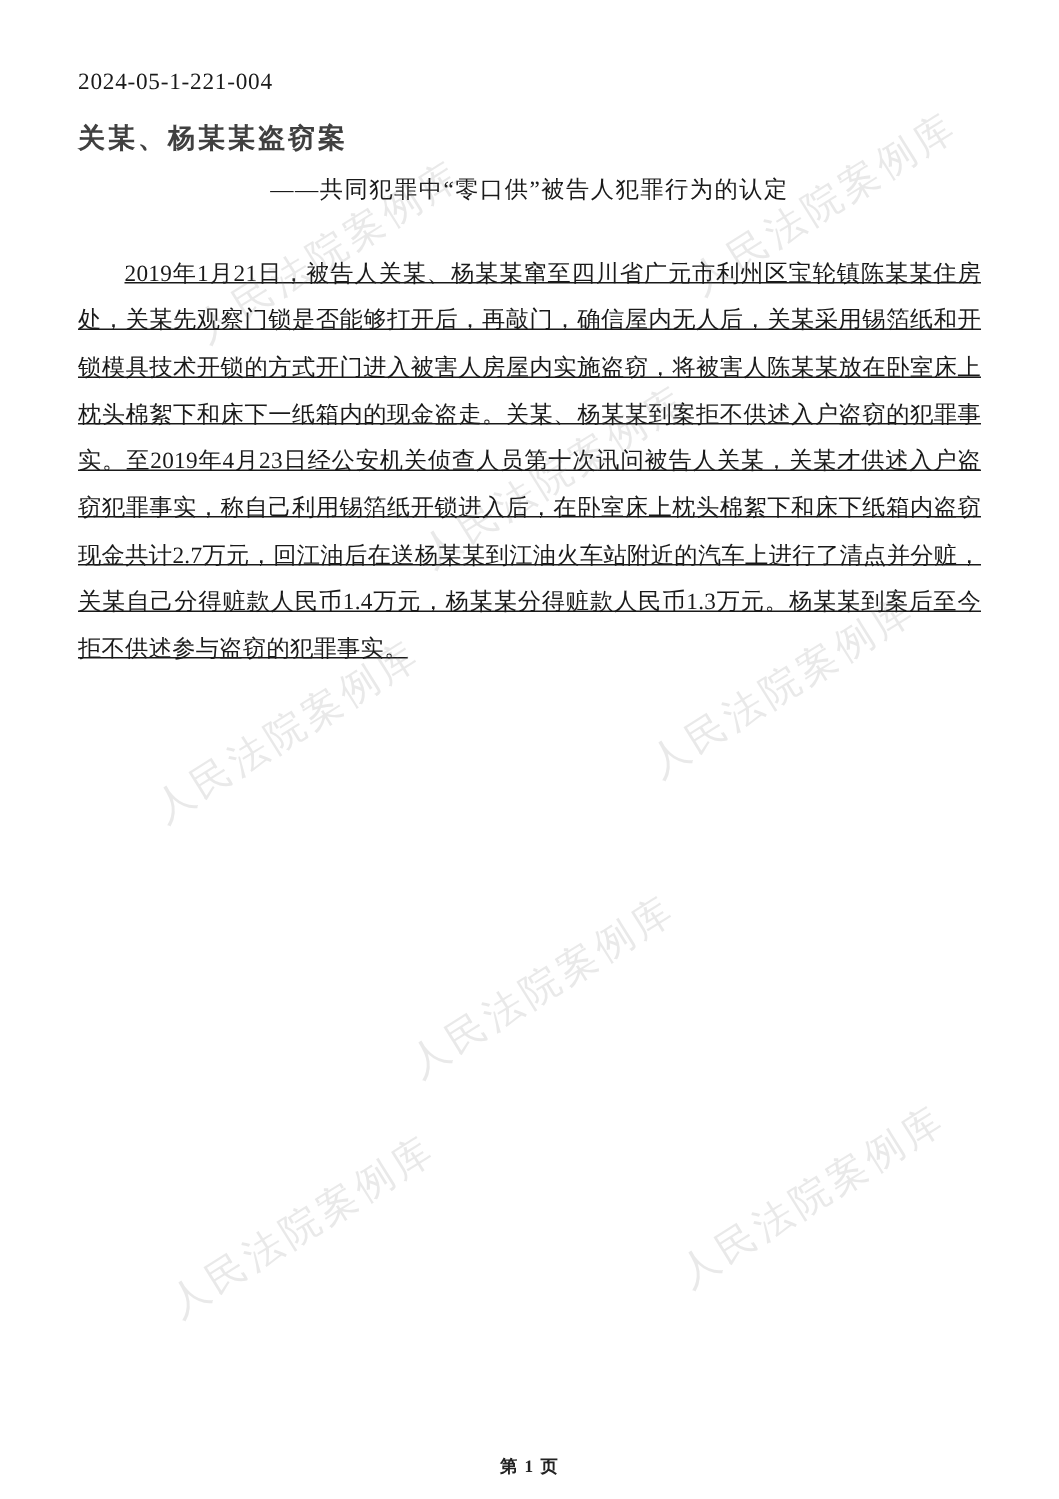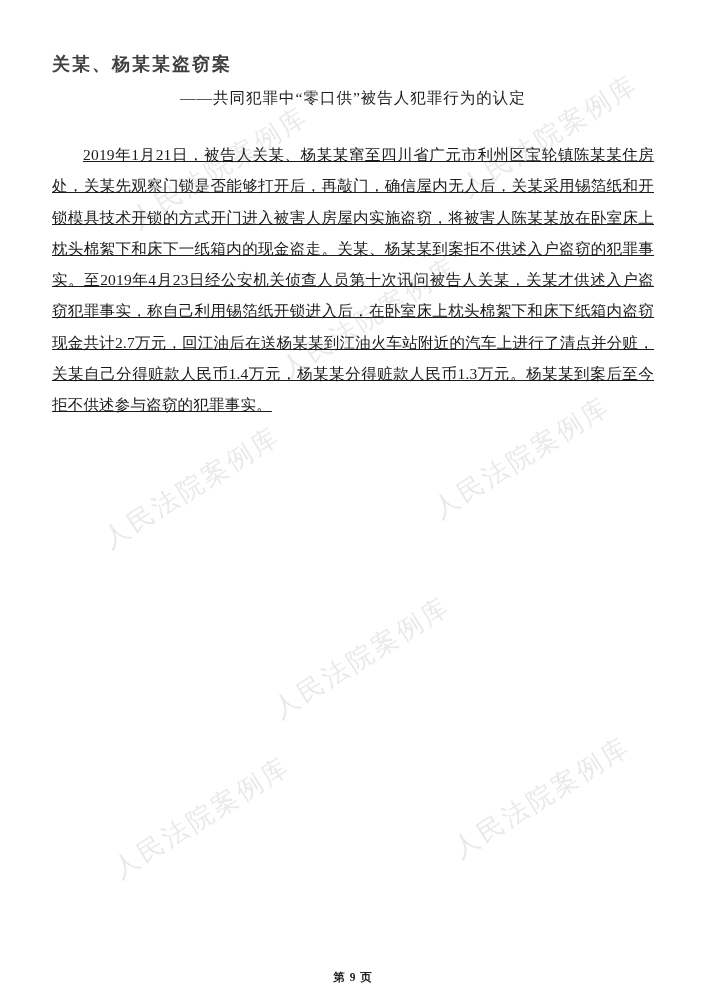--- a/index.html
+++ b/index.html
@@ -114,23 +114,24 @@
 
   <div class="watermark wm1">人民法院案例库</div>
   <div class="watermark wm2">人民法院案例库</div>
   <div class="watermark wm3">人民法院案例库</div>
   <div class="watermark wm4">人民法院案例库</div>
   <div class="watermark wm5">人民法院案例库</div>
   <div class="watermark wm6">人民法院案例库</div>
   <div class="watermark wm7">人民法院案例库</div>
   <div class="watermark wm8">人民法院案例库</div>
 
+  <div class="doc-number">2024-05-1-221-004</div>
 
   <h1 class="doc-title">关某、杨某某盗窃案</h1>
 
   <div class="doc-subtitle">——共同犯罪中“零口供”被告人犯罪行为的认定</div>
 
 
 
   <p class="para">2019年1月21日，被告人关某、杨某某窜至四川省广元市利州区宝轮镇陈某某住房处，关某先观察门锁是否能够打开后，再敲门，确信屋内无人后，关某采用锡箔纸和开锁模具技术开锁的方式开门进入被害人房屋内实施盗窃，将被害人陈某某放在卧室床上枕头棉絮下和床下一纸箱内的现金盗走。关某、杨某某到案拒不供述入户盗窃的犯罪事实。至2019年4月23日经公安机关侦查人员第十次讯问被告人关某，关某才供述入户盗窃犯罪事实，称自己利用锡箔纸开锁进入后，在卧室床上枕头棉絮下和床下纸箱内盗窃现金共计2.7万元，回江油后在送杨某某到江油火车站附近的汽车上进行了清点并分赃，关某自己分得赃款人民币1.4万元，杨某某分得赃款人民币1.3万元。杨某某到案后至今拒不供述参与盗窃的犯罪事实。</p>
 
-  <div class="page-footer">第 9 页</div>
+  <div class="page-footer">第 1 页</div>
 </div>
 
 </body></html>

